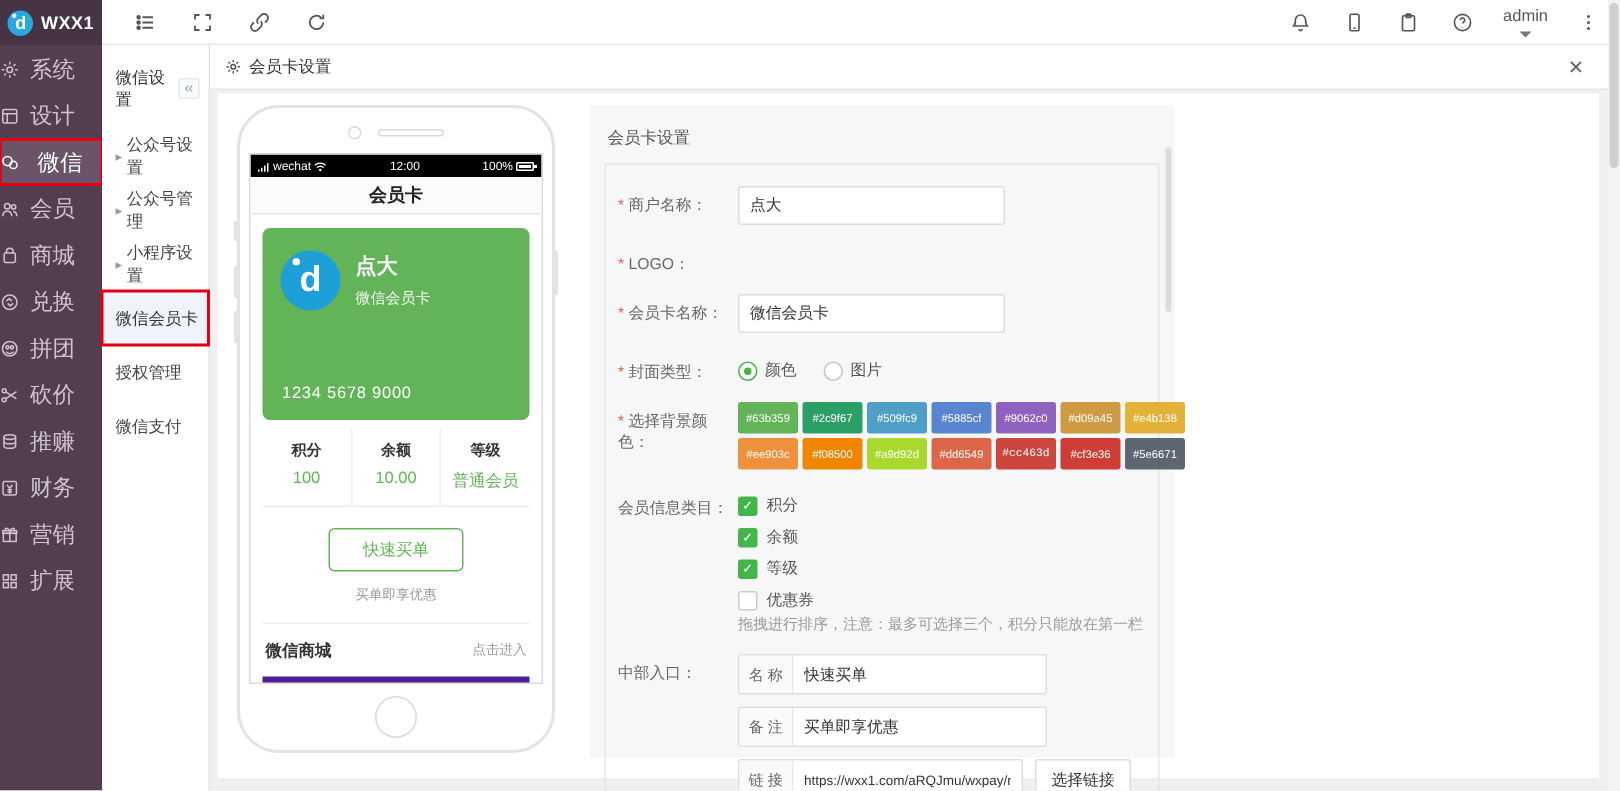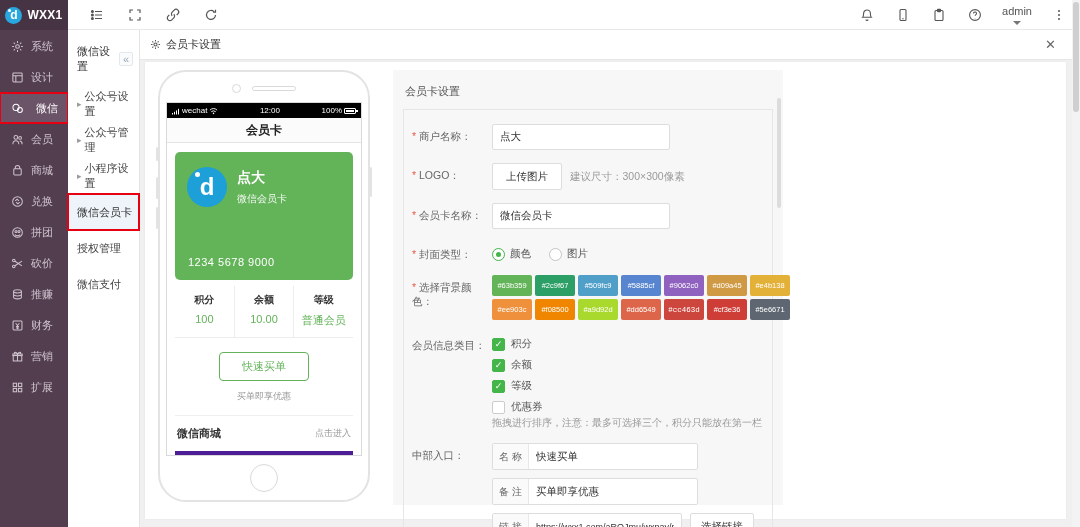--- a/index.html
+++ b/index.html
@@ -14,21 +14,21 @@
   .topbar { position:absolute; left:68px; top:0; right:0; height:30px; background:#fff; border-bottom:1px solid #e8e8e8; display:flex; align-items:center; z-index:4;}
   .tb-icon { width:30px; height:30px; display:flex; align-items:center; justify-content:center; color:#555; cursor:pointer; }
   .tb-icon svg { width:14px; height:14px; }
   .tb-left { display:flex; margin-left:14px; gap:8px;}
   .tb-right { margin-left:auto; display:flex; align-items:center; gap:6px; margin-right:6px;}
   .tb-admin { display:flex; align-items:center; gap:4px; color:#555; font-size:11px; cursor:pointer; padding:0 6px;flex-direction:column;}
   .caret { width:0; height:0; border-left:4px solid transparent; border-right:4px solid transparent; border-top:4px solid #777; }
 
   
   .sidebar { position:absolute; left:0; top:30px; bottom:0; width:68px; background:#533e50; z-index:3;}
-  .side-item { height:30px; display:flex; align-items:center; padding-left:11px; gap:7px; color:#cfc3cd; font-size:11px; cursor:pointer; margin-top:1px;}
+  .side-item { height:30px; display:flex; align-items:center; gap:7px; color:#cfc3cd; font-size:15px; cursor:pointer; margin-top:1px;}
   .side-item svg { width:13px; height:13px; flex:0 0 auto;}
   .side-item.active { background:#6b5368; color:#fff; }
   .annotated { outline:2px solid #e60012; outline-offset:-1px;gap:12px; }
 
   
   .subbar { position:absolute; left:68px; top:30px; bottom:0; width:72px; background:#fff; border-right:1px solid #e4e4e4; z-index:3;}
   .subbar-head { display:flex; align-items:center; justify-content:space-between; padding:14px 6px 12px 9px; font-size:11px; color:#333; }
   .collapse-btn { color:#9aa7b1; font-size:11px; cursor:pointer; border:1px solid #e3e8ec; border-radius:2px; padding:0 3px; line-height:12px; background:#fafbfc;}
   .sub-item { height:36px; display:flex; align-items:center; padding-left:9px; gap:3px; font-size:11px; color:#444; cursor:pointer;}
   .sub-item .arrow { color:#9a9a9a; font-size:9px; }
@@ -435,24 +435,20 @@
         <div class="form-title">会员卡设置</div>
         <div class="form-box">
 
           <div class="frow">
             <div class="flabel req">商户名称：</div>
             <div class="fctrl"><input type="text" class="inp-merchant" value="点大" style=""></div>
           </div>
 
           <div class="frow">
             <div class="flabel req">LOGO：</div>
-            <div class="fctrl" style="display:flex;align-items:center;">
-              <button class="upload-btn">上传图片</button>
-              <span class="hint">建议尺寸：300×300像素</span>
-            </div>
           </div>
 
           <div class="frow">
             <div class="flabel req">会员卡名称：</div>
             <div class="fctrl"><input type="text" class="inp-merchant" value="微信会员卡" style=""></div>
           </div>
 
           <div class="frow">
             <div class="flabel req">封面类型：</div>
             <div class="fctrl">

